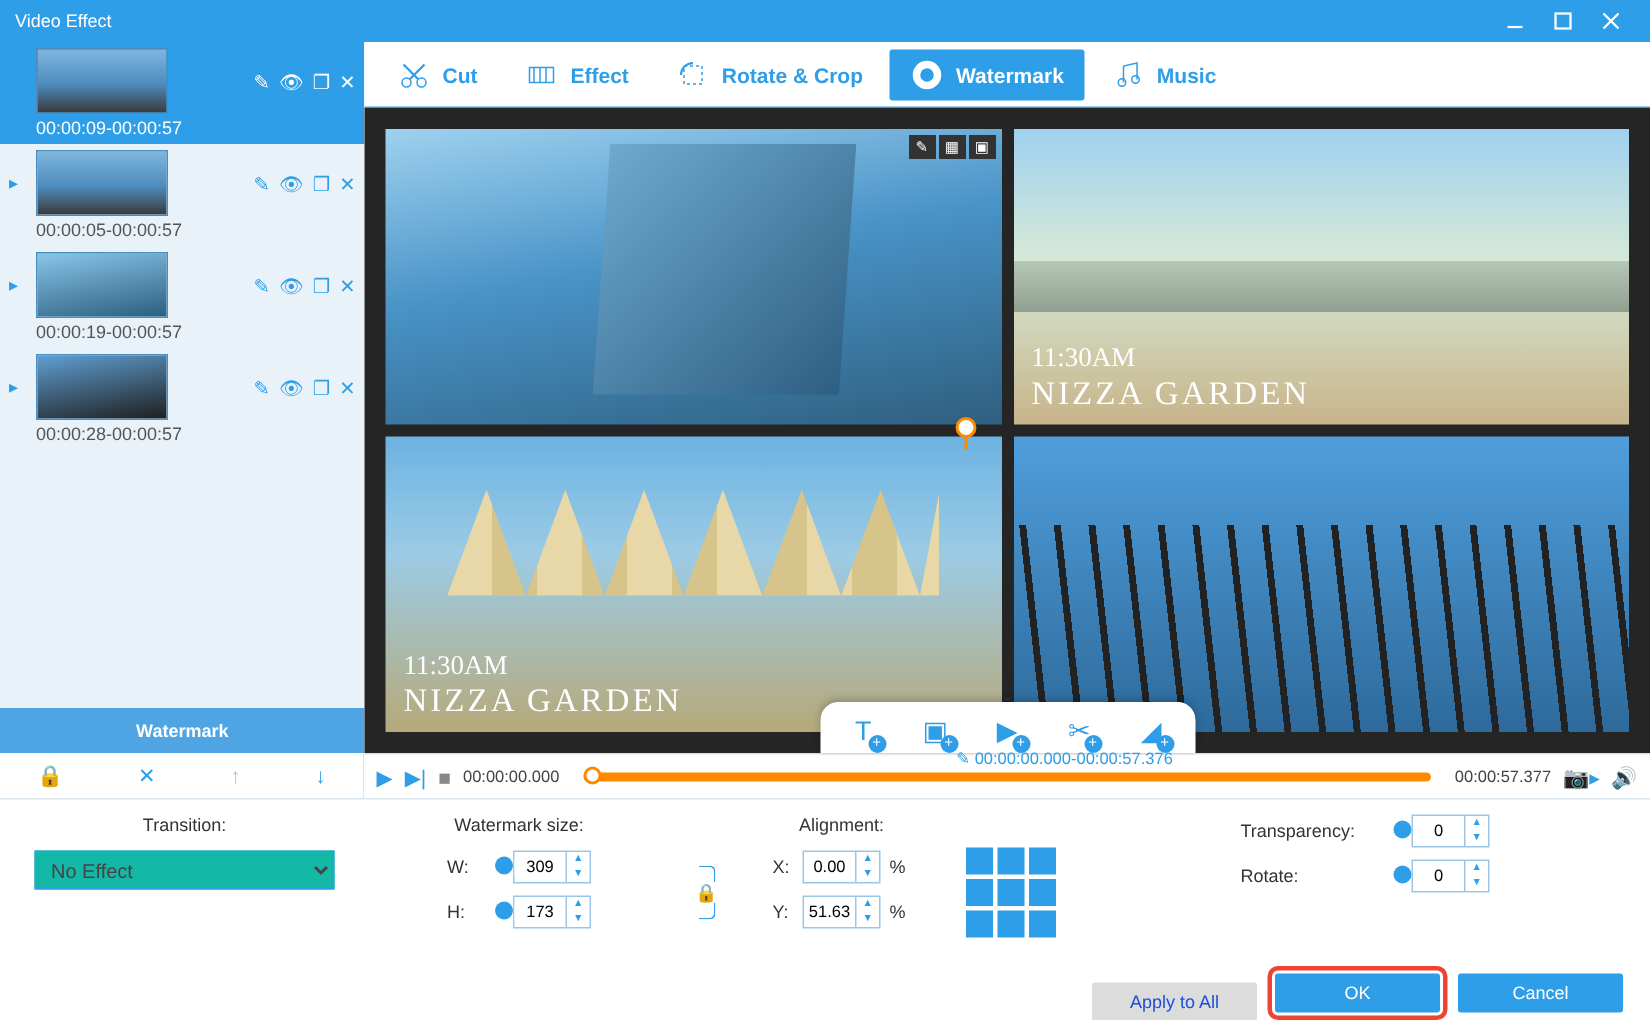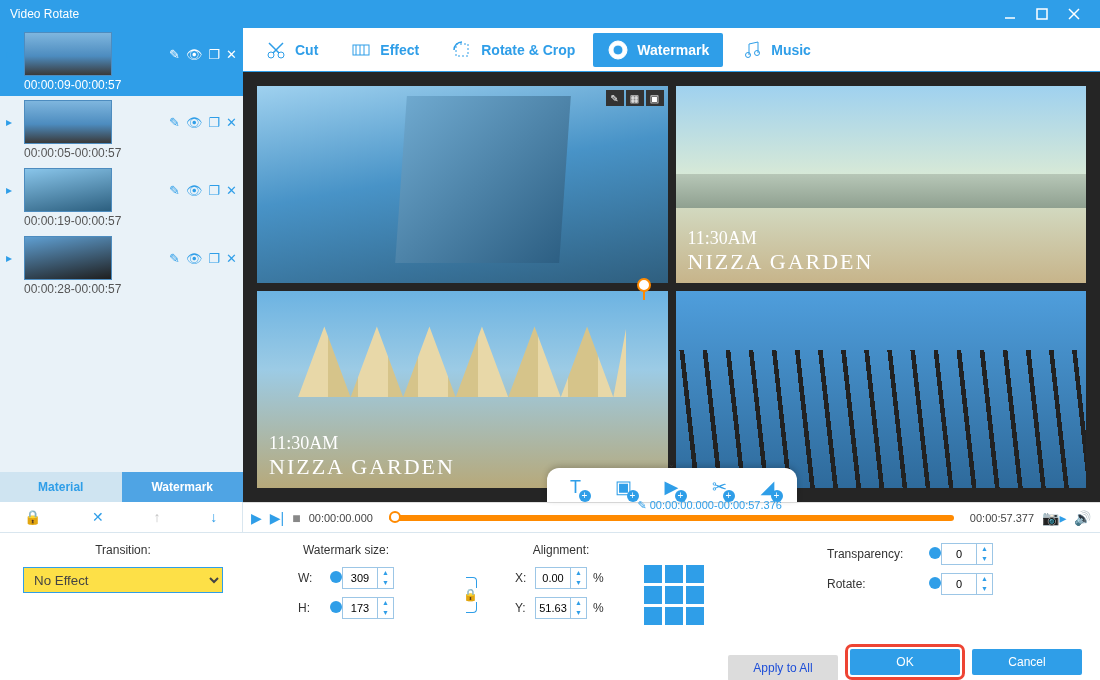--- a/index.html
+++ b/index.html
@@ -76,21 +76,21 @@
 .timeline .track{flex:1;height:6px;background:#ff8a00;border-radius:3px;position:relative;margin:0 8px;}
 .timeline .track .knob{position:absolute;left:0;top:-4px;width:12px;height:12px;background:#fff;border:2px solid #ff8a00;border-radius:50%;}
 .timeline .marker{position:absolute;left:44%;top:-16px;color:#2f9ee8;font-size:11px;white-space:nowrap;}
 .timeline .cam{color:#2f9ee8;font-size:14px;}
 
 
 .settings { height:118px; border-top:1px solid #d9e6ef; display:flex; padding:10px 18px 4px; gap:18px; background:#fff;}
 .col { display:flex; flex-direction:column; gap:8px; font-size:12px; color:#333;align-items:center; }
 .col.transition{width:210px;}
 .col label.head{font-weight:400;margin-bottom:2px;}
-select.noeffect{width:200px;height:26px;border:1px solid #2f9ee8;color:#444;padding:0 6px;background:#fde047;}
+select.noeffect{width:200px;height:26px;border:1px solid #2f9ee8;color:#444;padding:0 6px;background:#14b8a6;}
 
 .sizecol{width:200px;}
 .row2{display:flex;align-items:center;gap:6px;}
 .row2 .lab{width:20px;}
 .slider{flex:1;height:4px;background:#ff8a00;border-radius:2px;position:relative;margin:0 6px;}
 .slider .k{position:absolute;top:-5px;width:12px;height:12px;background:#2f9ee8;border-radius:50%;}
 .numbox{width:52px;height:22px;border:1px solid #9cc6e6;display:flex;align-items:center;}
 .numbox input{width:34px;border:none;text-align:center;font-size:11px;outline:none;}
 .numbox .spin{width:16px;display:flex;flex-direction:column;border-left:1px solid #9cc6e6;}
 .numbox .spin span{height:10px;font-size:7px;line-height:9px;text-align:center;color:#2f9ee8;}
@@ -118,21 +118,21 @@
 .footer{height:30px;display:flex;justify-content:flex-end;align-items:center;gap:12px;padding:0 18px 6px;background:#fff;}
 .btn{width:110px;height:26px;display:flex;align-items:center;justify-content:center;font-size:12px;border-radius:2px;}
 .btn.apply{background:#dcdcdc;color:#1d4ed8;margin-top:11px;}
 .btn.ok{background:#2f9ee8;color:#fff;outline:3px solid #e43; outline-offset:2px;}
 .btn.cancel{background:#2f9ee8;color:#fff;}
 </style>
 </head>
 <body>
 
 <div class="titlebar">
-  <span class="title">Video Rotate</span>
+  <span class="title">Video Effect</span>
   <div class="winbtn">
       <svg width="12" height="12">
         <line x1="1" y1="10" x2="11" y2="10" stroke-width="1.5"></line>
       </svg>
     </div>
   <div class="winbtn">
       <svg width="12" height="12">
         <rect x="1" y="1" width="10" height="10" fill="none" stroke-width="1.5"></rect>
       </svg>
     </div>
@@ -196,21 +196,20 @@
               <span>👁</span>
               <span>❐</span>
               <span>✕</span>
             </div>
         </div>
         <div class="time">00:00:28-00:00:57</div>
       </div>
     </div>
 
     <div class="lefttabs">
-      <div>Material</div>
       <div class="sel">Watermark</div>
     </div>
     <div class="leftactions">
       <span>🔒</span>
       <span>✕</span>
       <span class="muted">↑</span>
       <span>↓</span>
     </div>
   </div>
 

